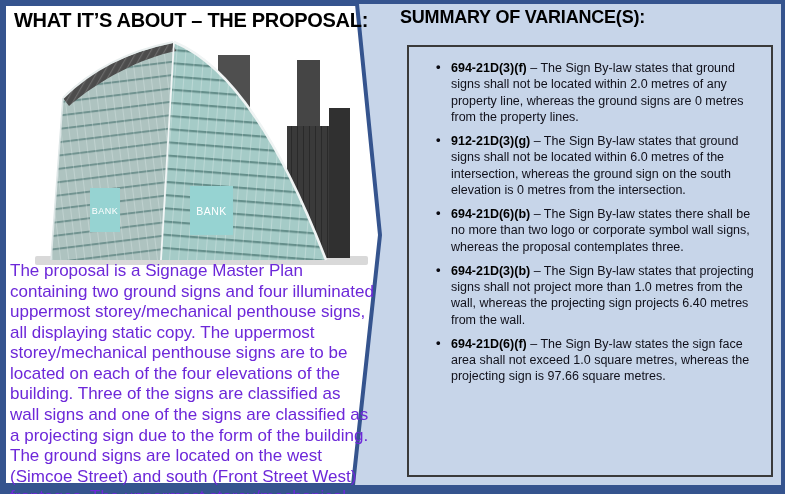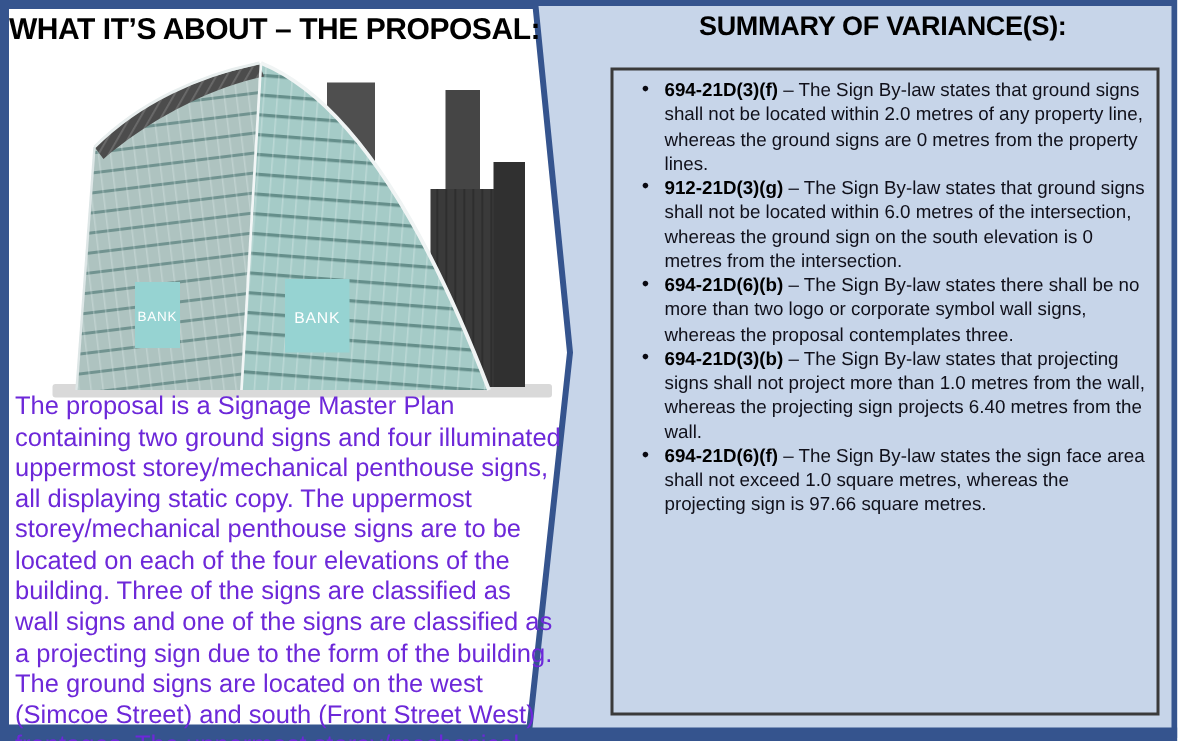--- a/index.html
+++ b/index.html
@@ -3,42 +3,42 @@
 <meta charset="utf-8">
 <style>
   html,body{margin:0;padding:0;background:#fff;}
   .stage{
     position:relative;width:785px;height:494px;overflow:hidden;
     font-family:"Liberation Sans",sans-serif;background:#fff;
   }
   .bg-svg,.building{position:absolute;display:block;}
   .bg-svg{left:0;top:0;}
   .left-title{
-    position:absolute;left:6px;top:9px;width:362px;text-align:left;
+    position:absolute;left:6px;top:9px;width:362px;text-align:right;
     font-size:20px;font-weight:bold;color:#000;letter-spacing:-0.3px;white-space:nowrap;
   }
   .building{left:33px;top:38px;}
   .paragraph{
     position:absolute;left:10px;top:261px;width:364px;
     font-size:17px;line-height:1.21;color:#6d28d9;
   }
   .right-title{
-    position:absolute;left:400px;top:7px;width:377px;text-align:center;
+    position:absolute;left:400px;top:7px;width:377px;text-align:left;
     font-size:18px;font-weight:bold;color:#000;letter-spacing:-0.2px;white-space:nowrap;
   }
   .variance-box{
     position:absolute;left:407px;top:45px;width:366px;height:432px;
     border:2px solid #3a3a3a;box-sizing:border-box;
     padding:5px 6px 4px 4px;overflow:hidden;
   }
   ul.variances{
     margin:0;padding:0 0 0 30px;list-style:none;
     font-size:12.5px;line-height:1.3;color:#10101a;
   }
-  ul.variances li{position:relative;margin:0;}
+  ul.variances li{position:relative;margin:8px;}
   ul.variances li::before{
     content:"\2022";position:absolute;left:-15px;top:-1px;
     font-weight:bold;color:#0a0a12;font-size:13px;
   }
   .vref{font-weight:bold;color:#000;}
 </style>
 </head>
 <body>
 
 <div class="stage">

